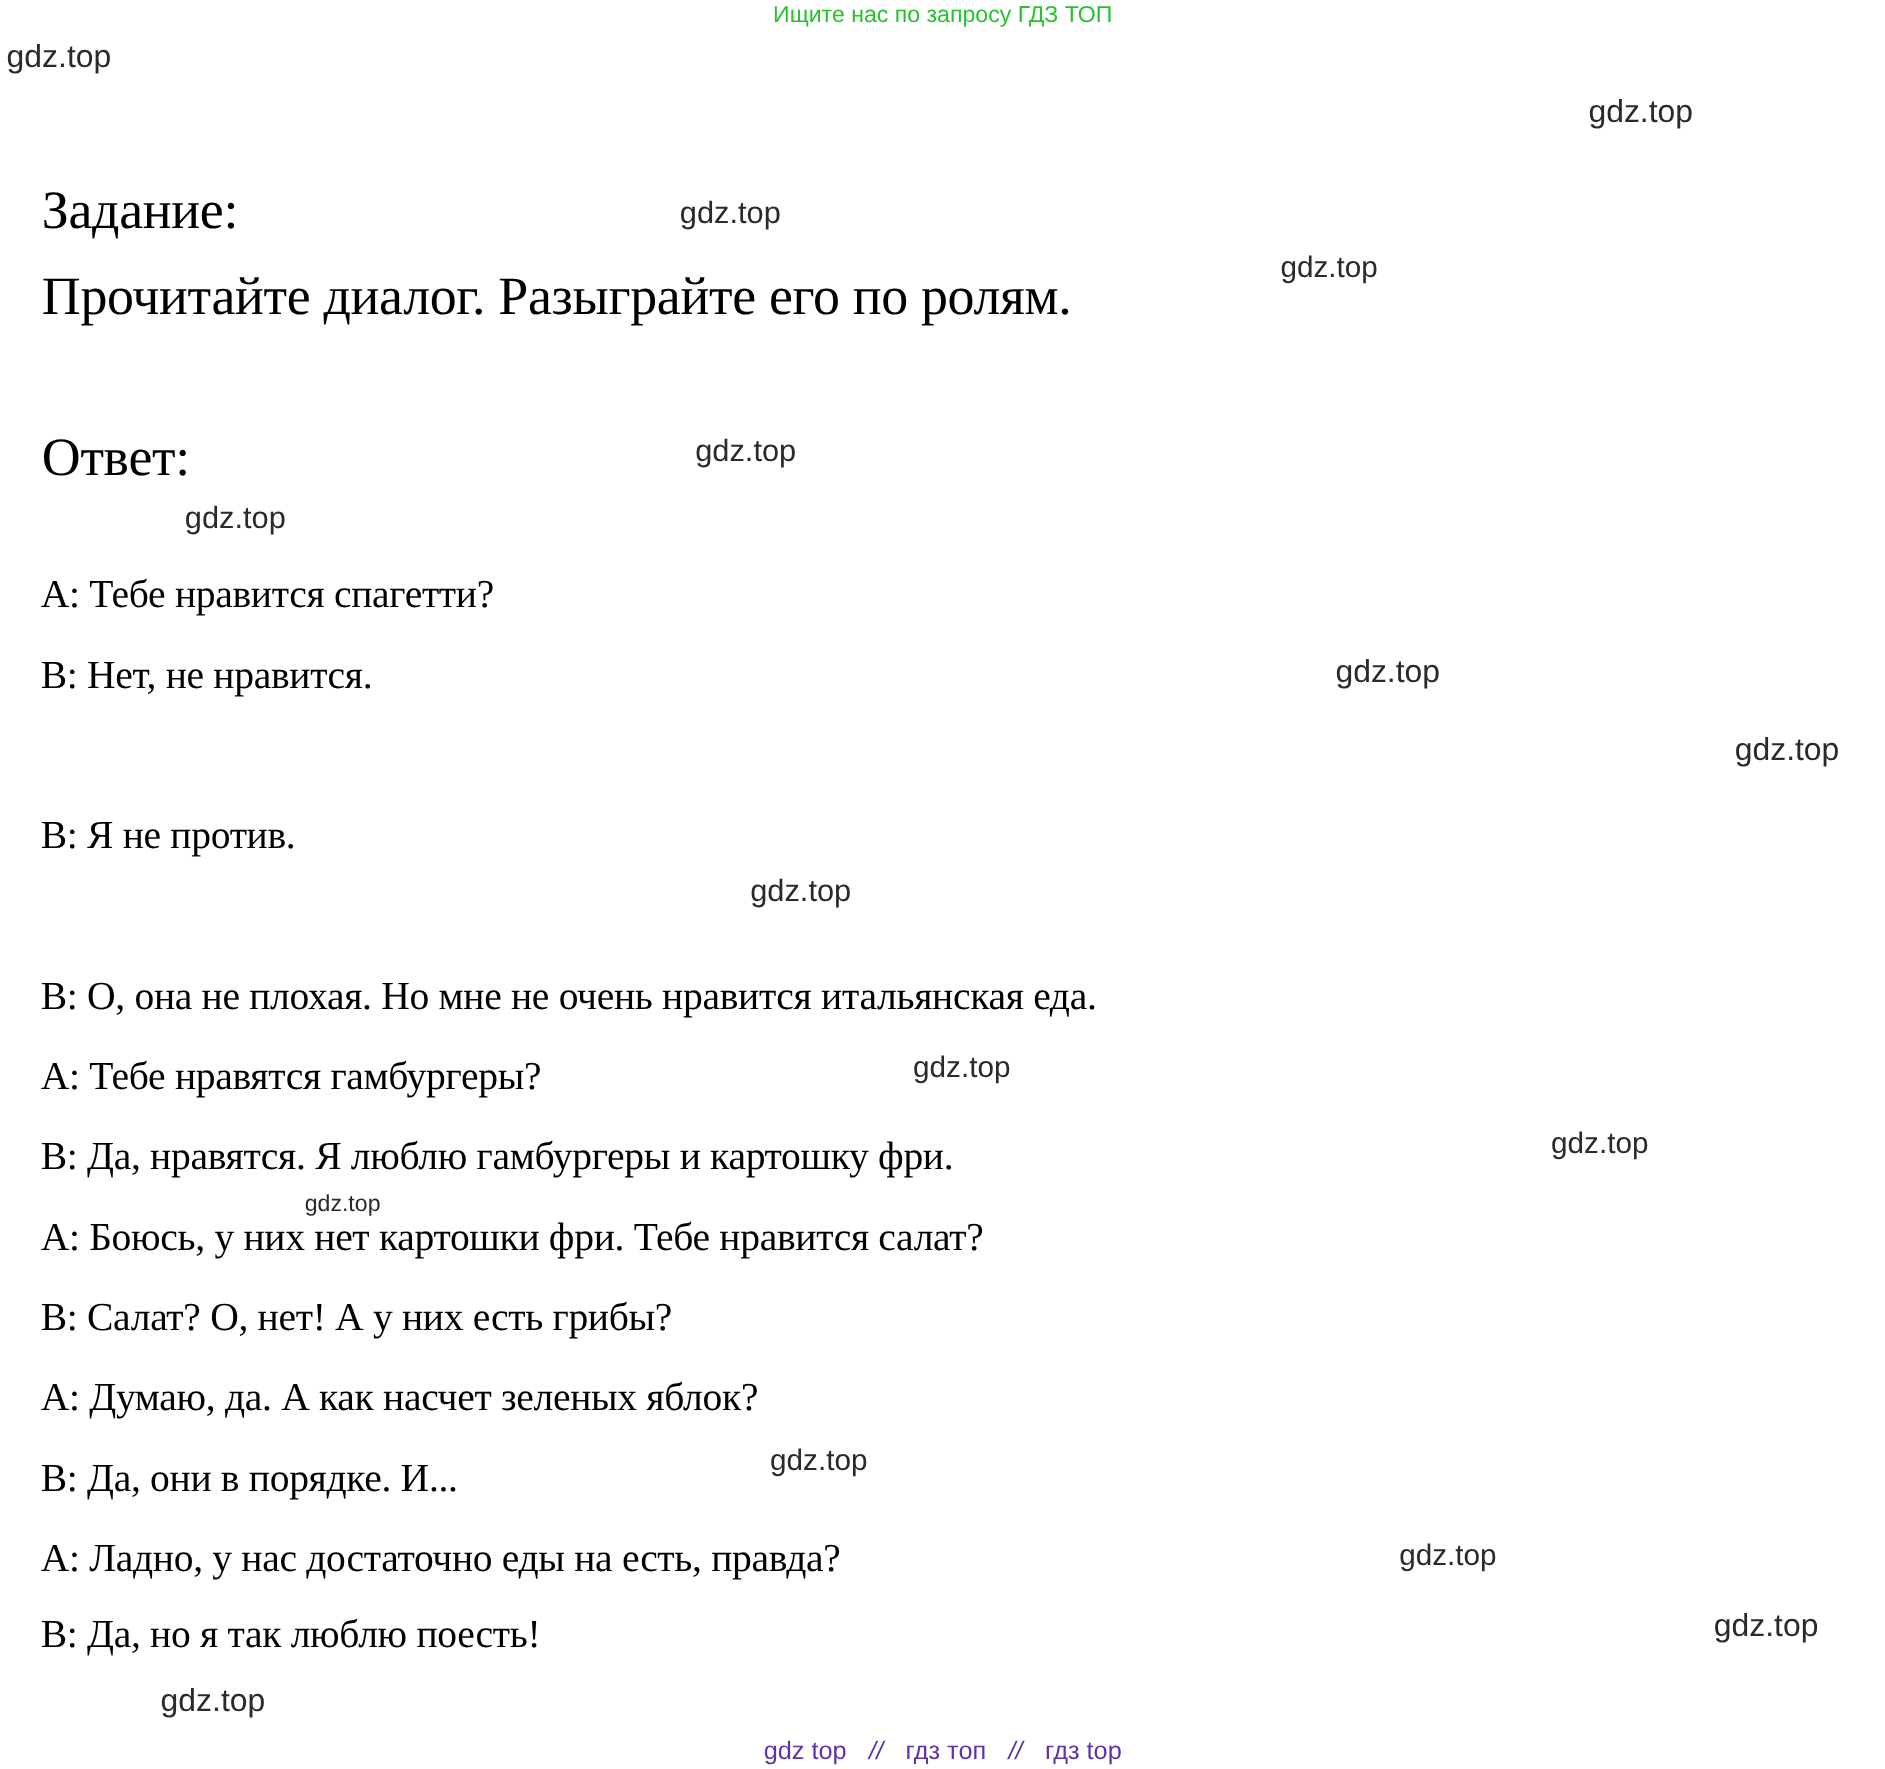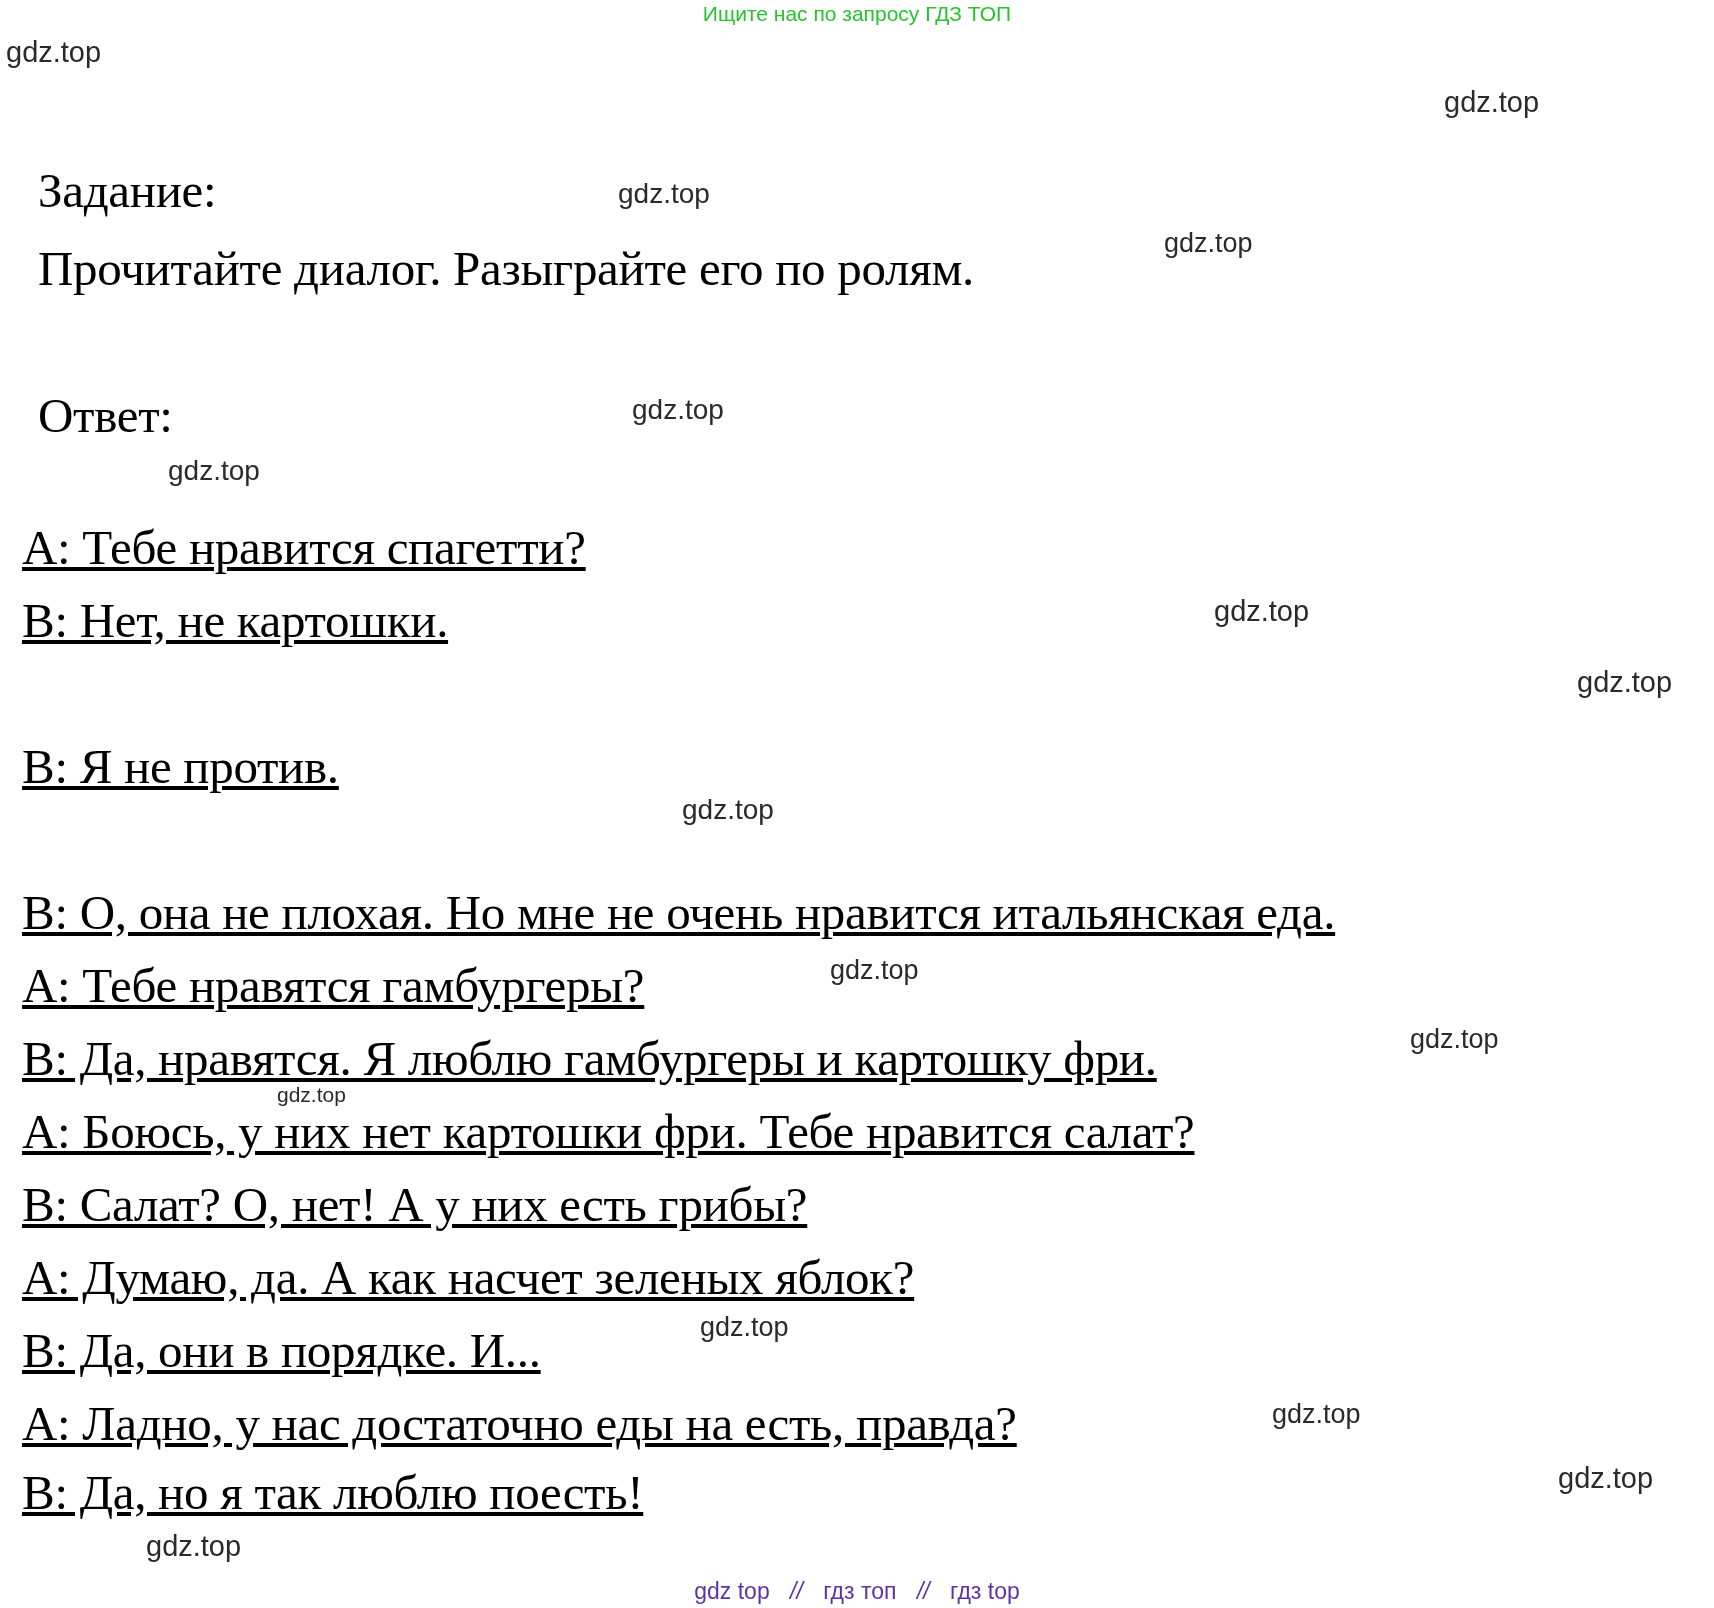--- a/index.html
+++ b/index.html
@@ -30,25 +30,24 @@
     position:absolute;left:38px;
     font-size:49px;
     white-space:nowrap;
     letter-spacing:-0.3px;
   }
   .t-task{top:162px;}
   .t-desc{top:240px;}
   .t-answer{top:387px;}
   
   .dlg{
-    position:absolute;left:22px;
-    font-size:49px;
+    position:absolute;left:37px;
+    font-size:36px;
     white-space:nowrap;
     letter-spacing:-0.3px;
-    text-decoration:underline;
   }
   
   .wm{
     position:absolute;
     font-family:"Liberation Sans", sans-serif;
     color:var(--wm-color,#2a2a2a);
     font-size:28px;
     white-space:nowrap;
   }
   .wm-29{font-size:29px;}
@@ -92,21 +91,21 @@
   <span class="wm wm-29" style="left:1558px;top:1462px">gdz.top</span>
   <span class="wm wm-29" style="left:146px;top:1530px">gdz.top</span>
 
 
   <div class="serif-line t-task">Задание:</div>
   <div class="serif-line t-desc">Прочитайте диалог. Разыграйте его по ролям.</div>
 
   <div class="serif-line t-answer">Ответ:</div>
 
   <div class="dlg" style="top:519px">А: Тебе нравится спагетти?</div>
-  <div class="dlg" style="top:592px">В: Нет, не картошки.</div>
+  <div class="dlg" style="top:592px">В: Нет, не нравится.</div>
   <div class="dlg" style="top:738px">В: Я не против.</div>
   <div class="dlg" style="top:884px">В: О, она не плохая. Но мне не очень нравится итальянская еда.</div>
   <div class="dlg" style="top:957px">А: Тебе нравятся гамбургеры?</div>
   <div class="dlg" style="top:1030px">В: Да, нравятся. Я люблю гамбургеры и картошку фри.</div>
   <div class="dlg" style="top:1103px">А: Боюсь, у них нет картошки фри. Тебе нравится салат?</div>
   <div class="dlg" style="top:1176px">В: Салат? О, нет! А у них есть грибы?</div>
   <div class="dlg" style="top:1249px">А: Думаю, да. А как насчет зеленых яблок?</div>
   <div class="dlg" style="top:1322px">В: Да, они в порядке. И...</div>
   <div class="dlg" style="top:1395px">А: Ладно, у нас достаточно еды на есть, правда?</div>
   <div class="dlg" style="top:1464px">В: Да, но я так люблю поесть!</div>

